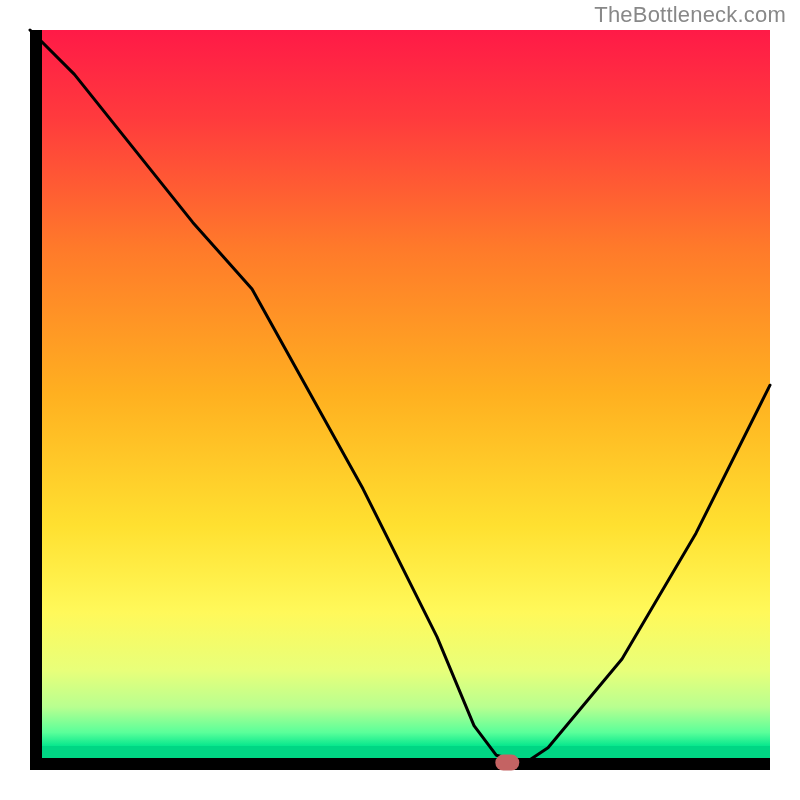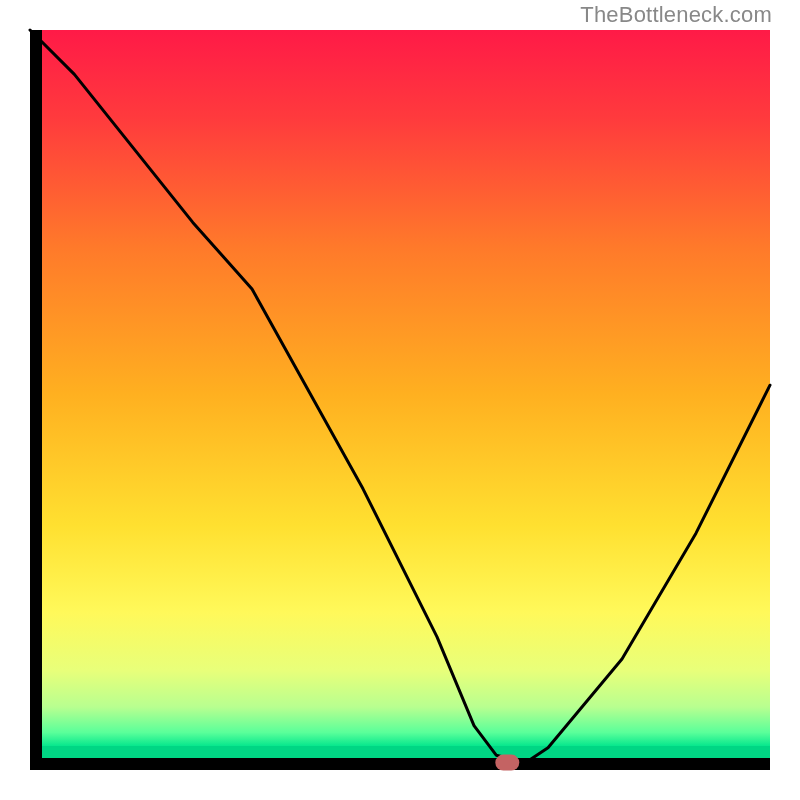--- a/index.html
+++ b/index.html
@@ -11,21 +11,21 @@
     font-family: Arial, Helvetica, sans-serif;
   }
   .frame {
     position: relative;
     width: 800px;
     height: 800px;
   }
   .watermark {
     position: absolute;
     top: 2px;
-    right: 28px;
+    right: 14px;
     color: #888;
     font-size: 22px;
     letter-spacing: 0.2px;
     z-index: 10;
   }
   svg {
     display: block;
   }
 </style>
 </head>

